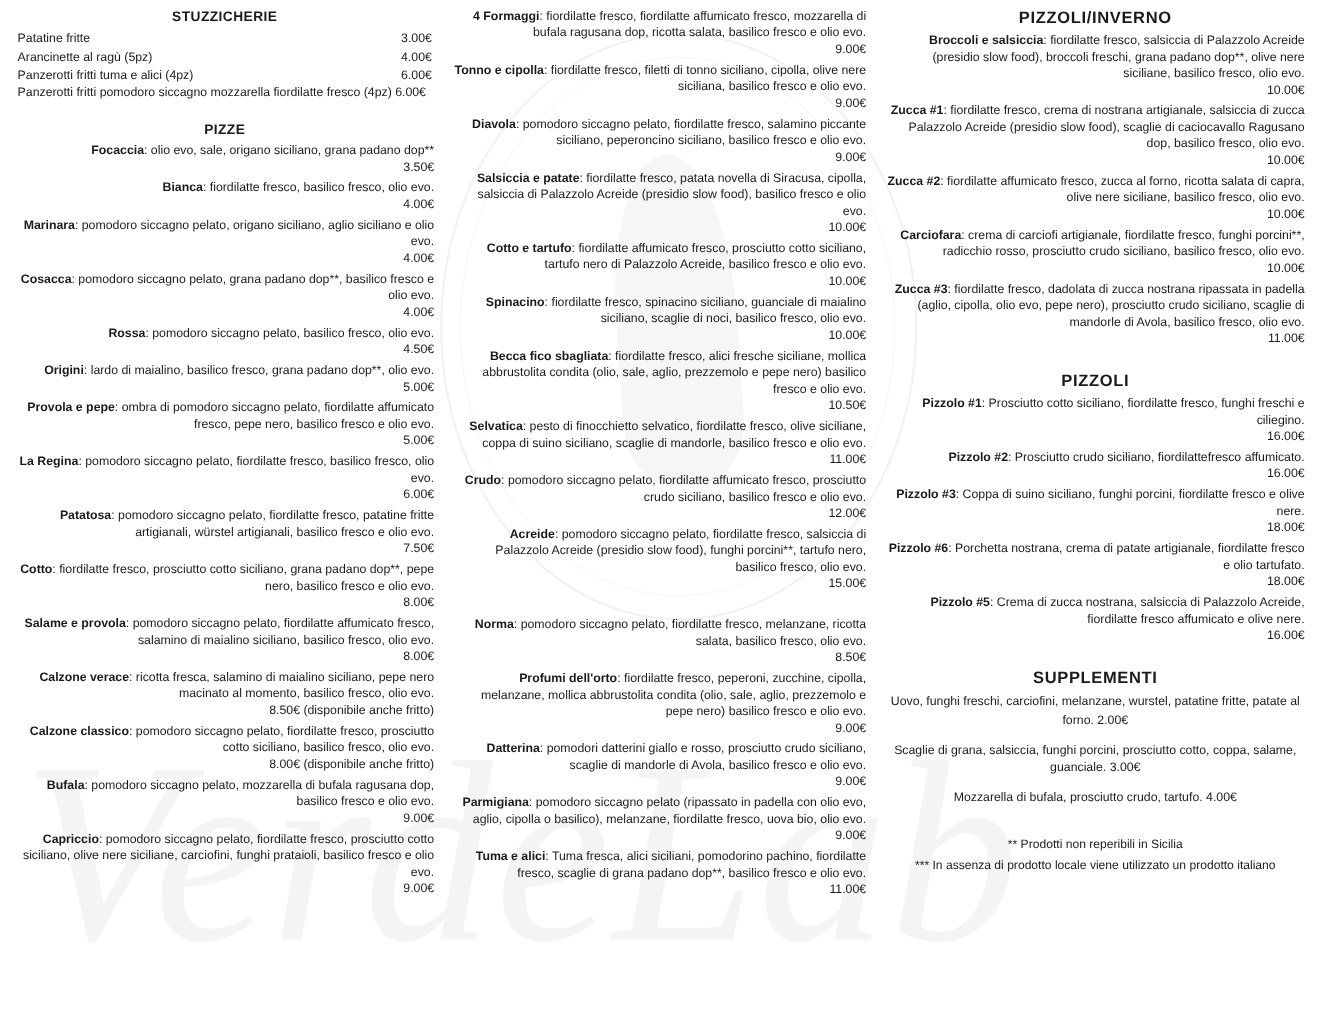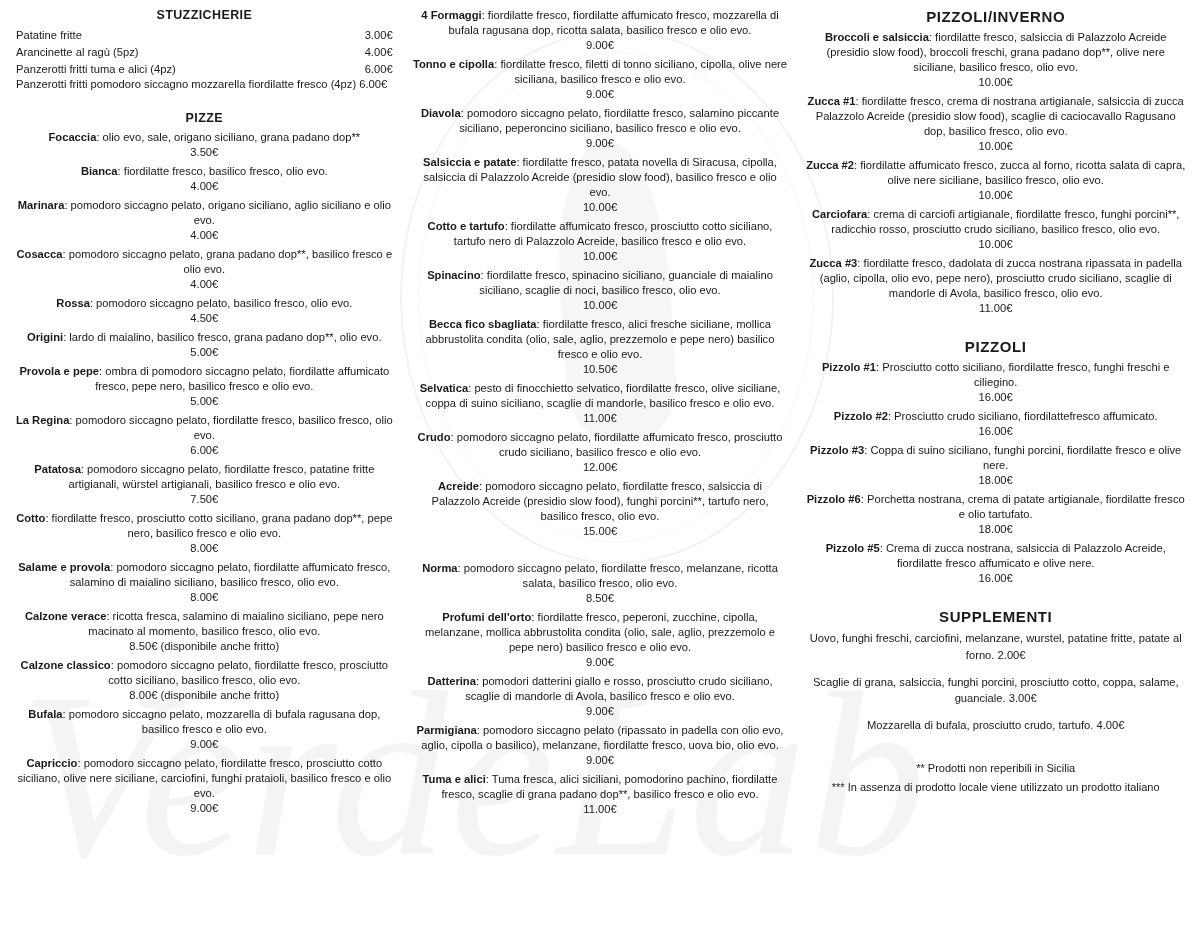--- a/index.html
+++ b/index.html
@@ -84,21 +84,21 @@
     letter-spacing: 0.4px;
     margin: 0 0 5px 0;
   }
   .section-title.big {
     font-size: 15px;
     letter-spacing: 0.6px;
   }
   .spacer-md { height: 18px; }
 
   .item {
-    text-align: center;
+    text-align: right;
     font-size: 11.2px;
     line-height: 1.34;
     margin: 0 0 4px 0;
   }
   .item .nm {
     font-weight: bold;
   }
   .item .price {
     display: block;
   }

